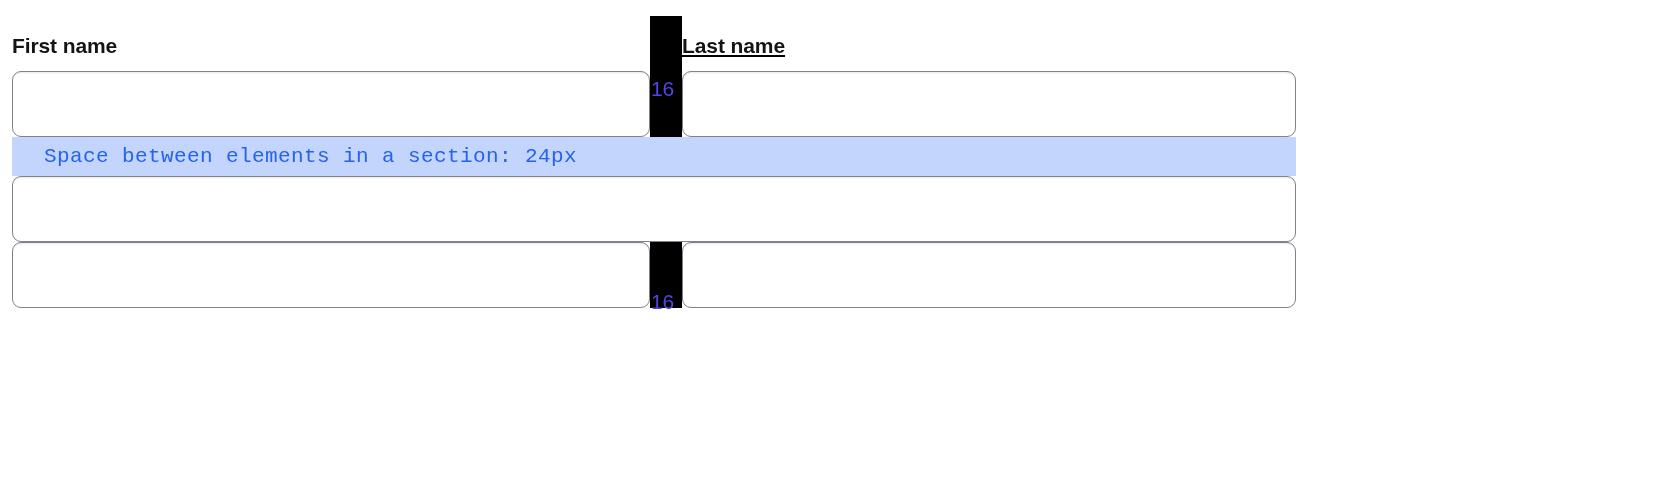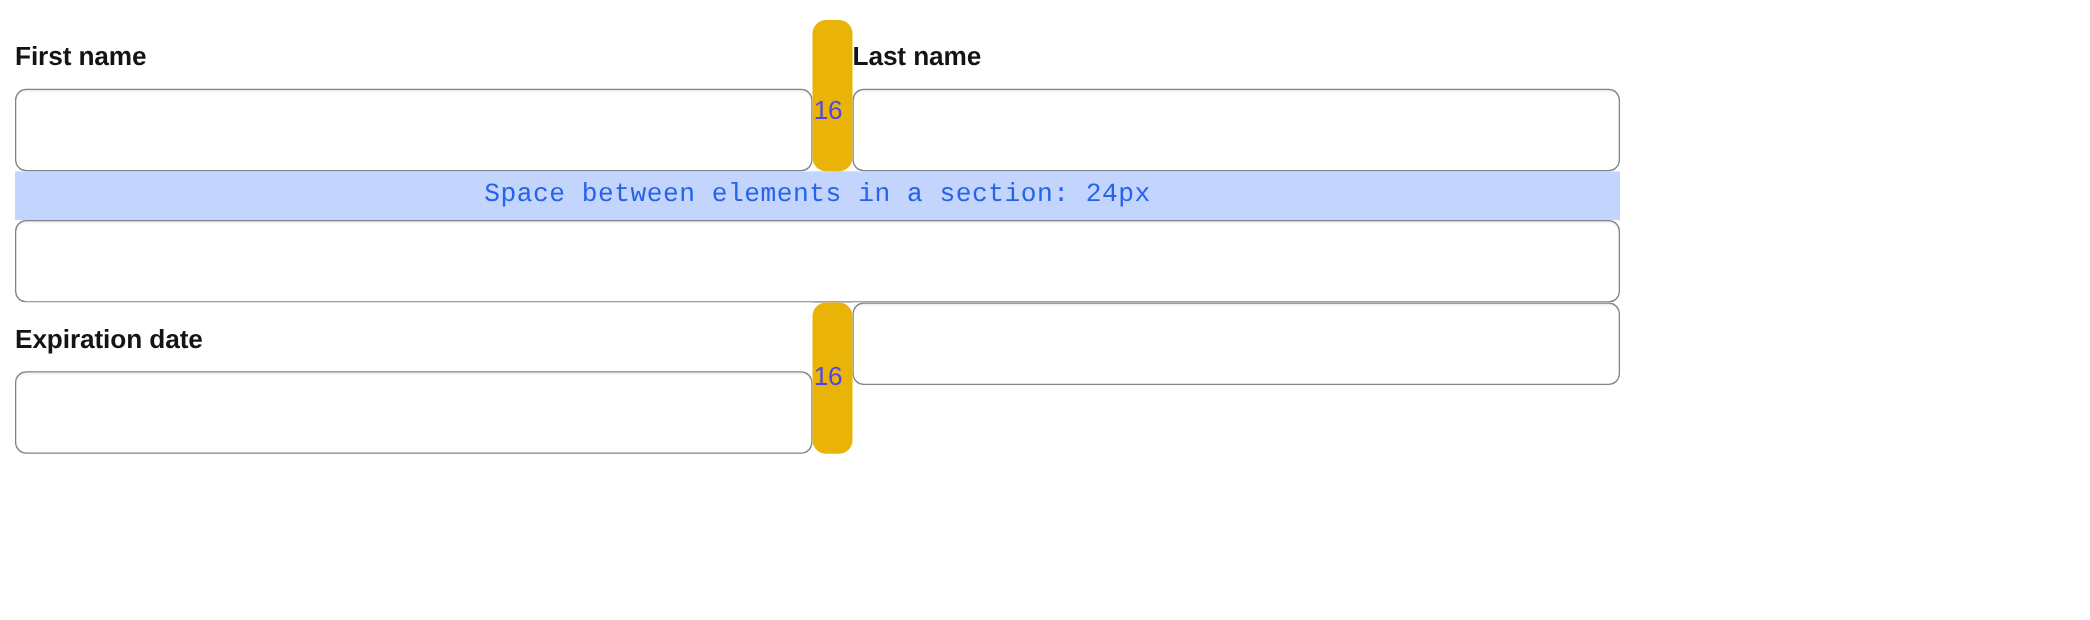--- a/index.html
+++ b/index.html
@@ -35,21 +35,21 @@
     align-items: stretch;
     width: 100%;
   }
 
   .field-col {
     display: flex;
     flex-direction: column;
     background: #ffffff;
   }
   .field-col.left  { width: 638px; flex: 0 0 638px; }
-  .field-col.right { flex: 1 1 auto; }
+  .field-col.right { flex: 1 1 auto; text-decoration: underline; }
   .field-col.full  { width: 100%; flex: 1 1 auto; }
 
   .field-label {
     font-size: 21px;
     font-weight: bold;
     color: #141414;
     line-height: 24px;
     padding-top: 18px;
     padding-bottom: 13px;
     letter-spacing: -0.1px;
@@ -69,43 +69,42 @@
     color: #141414;
     padding: 0 14px;
     outline: none;
     box-shadow: inset 0 2px 3px -2px rgba(0,0,0,0.18);
   }
 
   
   .gap-col {
     width: 32px;
     flex: 0 0 32px;
-    background: #eab308;
+    background: #000000;
     position: relative;
-    border-radius: 11px;
   }
   .gap-col .gap-value {
     position: absolute;
     left: 1px;
     top: 62px;
     font-size: 21px;
     line-height: 22px;
     color: #4f46e5;
     font-family: "Liberation Sans", sans-serif;
     letter-spacing: -0.2px;
   }
   .gap-col.lower .gap-value { top: 49px; }
 
   
   .space-band {
     box-sizing: border-box;
     width: 100%;
-    text-align: center;
     white-space: nowrap;
     overflow: hidden;
+    padding-left: 32px;
   }
 
   .space-band.section {
     height: 39px;
     line-height: 39px;
     background: #c3d4fd;
     color: #2563eb;
     font-family: "Liberation Mono", monospace;
     font-size: 21px;
     letter-spacing: 0.4px;
@@ -150,21 +149,20 @@
     <div class="field-row">
       <div class="field-col full">
         <input class="field-input" type="text" value="" placeholder="" style="">
       </div>
     </div>
 
 
     <div class="field-row">
 
       <div class="field-col left">
-        <div class="field-label">Expiration date</div>
         <input class="field-input" type="text" value="" placeholder="" style="">
       </div>
 
       <div class="gap-col lower">
         <span class="gap-value">16</span>
       </div>
 
       <div class="field-col right">
         <input class="field-input" type="text" value="" placeholder="" style="">
       </div>

